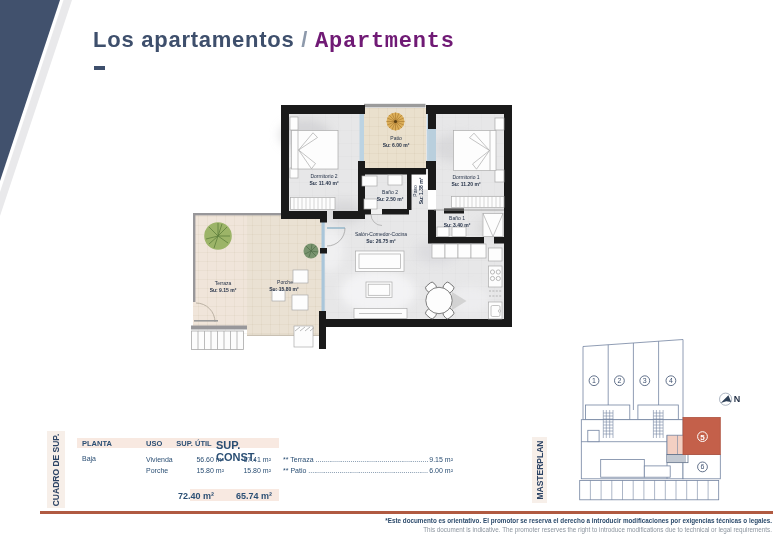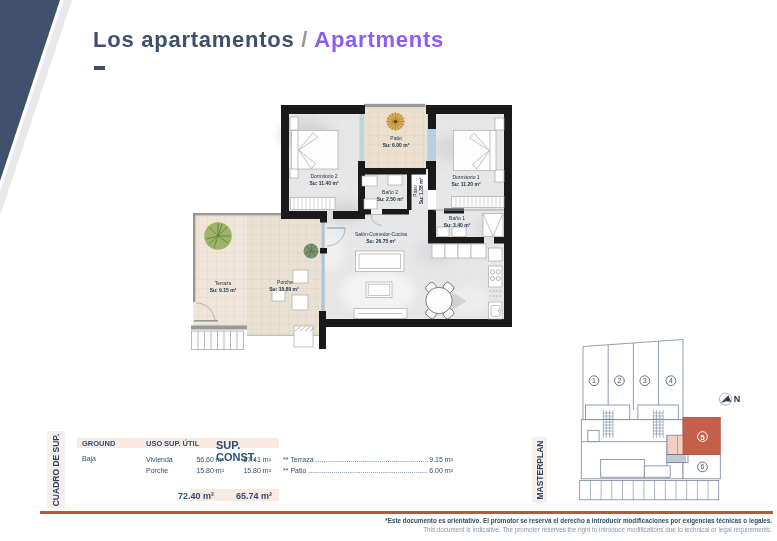--- a/index.html
+++ b/index.html
@@ -8,21 +8,21 @@
   .abs{position:absolute;}
 </style>
 </head>
 <body>
 
 <svg class="abs" style="left:0;top:0" width="120" height="230" viewBox="0 0 120 230">
   <polygon points="0,0 60,0 0,181" fill="#41516d"></polygon>
   <polygon points="63.5,0 72,0 0,216 0,192" fill="#e9e9eb"></polygon>
 </svg>
 
-<div class="abs" style="left:93px;top:27px;font-size:22px;font-weight:bold;color:#3e4f6c;letter-spacing:0.75px;">Los apartamentos <span style="color:#8d99ab;">/</span> <span style="color:#8b5cf6;">Apartments</span></div>
+<div class="abs" style="left:93px;top:27px;font-size:22px;font-weight:bold;color:#3e4f6c;letter-spacing:0.75px;">Los apartamentos <span style="color:#8d99ab;">/</span> <span style="color:#701a75;font-family:Liberation Mono, monospace;">Apartments</span></div>
 <div class="abs" style="left:94px;top:66px;width:11px;height:4px;background:#3e4f6c;"></div>
 
 <div class="abs" style="right:70px;top:30px;text-align:right;line-height:20.5px;">
 </div>
 
 <svg class="abs" style="left:0;top:0" width="777" height="541" viewBox="0 0 777 541">
   <defs>
     <pattern id="tile" width="9" height="9" patternUnits="userSpaceOnUse">
       <path d="M9,0 L0,0 0,9" fill="none" stroke="rgba(160,140,110,0.25)" stroke-width="0.6"></path>
     </pattern>
@@ -305,23 +305,23 @@
 <div class="abs" style="left:47px;top:431px;width:18px;height:77px;display:flex;align-items:center;justify-content:center;">
   <span style="transform:rotate(-90deg);white-space:nowrap;font-size:8.5px;font-weight:bold;color:#2c4364;">CUADRO DE SUP.</span>
 </div>
 
 <div class="abs" style="left:532px;top:437px;width:15px;height:66px;background:#f7efe9;"></div>
 <div class="abs" style="left:532px;top:437px;width:15px;height:66px;display:flex;align-items:center;justify-content:center;">
   <span style="transform:rotate(-90deg);white-space:nowrap;font-size:8.5px;font-weight:bold;color:#2c4364;">MASTERPLAN</span>
 </div>
 
 <div class="abs" style="left:77px;top:438px;width:202px;height:10px;background:#f8e9e1;"></div>
-<div class="abs" style="left:82px;top:439px;font-size:7.5px;font-weight:bold;color:#2b4f74;">GROUND</div>
+<div class="abs" style="left:82px;top:439px;font-size:7.5px;font-weight:bold;color:#2b4f74;">PLANTA</div>
 <div class="abs" style="left:146px;top:439px;font-size:7.5px;font-weight:bold;color:#2b4f74;">USO</div>
-<div class="abs" style="left:164px;top:439px;width:60px;text-align:left;font-size:7.5px;font-weight:bold;color:#2b4f74;">SUP. ÚTIL</div>
+<div class="abs" style="left:164px;top:439px;width:60px;text-align:center;font-size:7.5px;font-weight:bold;color:#2b4f74;">SUP. ÚTIL</div>
 <div class="abs" style="left:216px;top:439px;width:60px;text-align:left;font-size:11px;font-weight:bold;color:#2b4f74;">SUP. CONST.</div>
 
 <div class="abs" style="left:82px;top:455px;font-size:7px;color:#2b4f74;">Baja</div>
 <div class="abs" style="left:146px;top:455px;font-size:7px;color:#2b4f74;line-height:10.5px;">Vivienda<br>Porche</div>
 <div class="abs" style="left:164px;top:455px;width:60px;text-align:right;font-size:7px;color:#2b4f74;line-height:10.5px;">56.60 m²<br>15.80 m²</div>
 <div class="abs" style="left:211px;top:455px;width:60px;text-align:right;font-size:7px;color:#2b4f74;line-height:10.5px;">67.41 m²<br>15.80 m²</div>
 
 <div class="abs" style="left:190px;top:489px;width:89px;height:12px;background:#f8e9e1;"></div>
 <div class="abs" style="left:166px;top:491px;width:60px;text-align:center;font-size:9px;font-weight:bold;color:#2b4f74;">72.40 m²</div>
 <div class="abs" style="left:212px;top:491px;width:60px;text-align:right;font-size:9px;font-weight:bold;color:#2b4f74;">65.74 m²</div>

